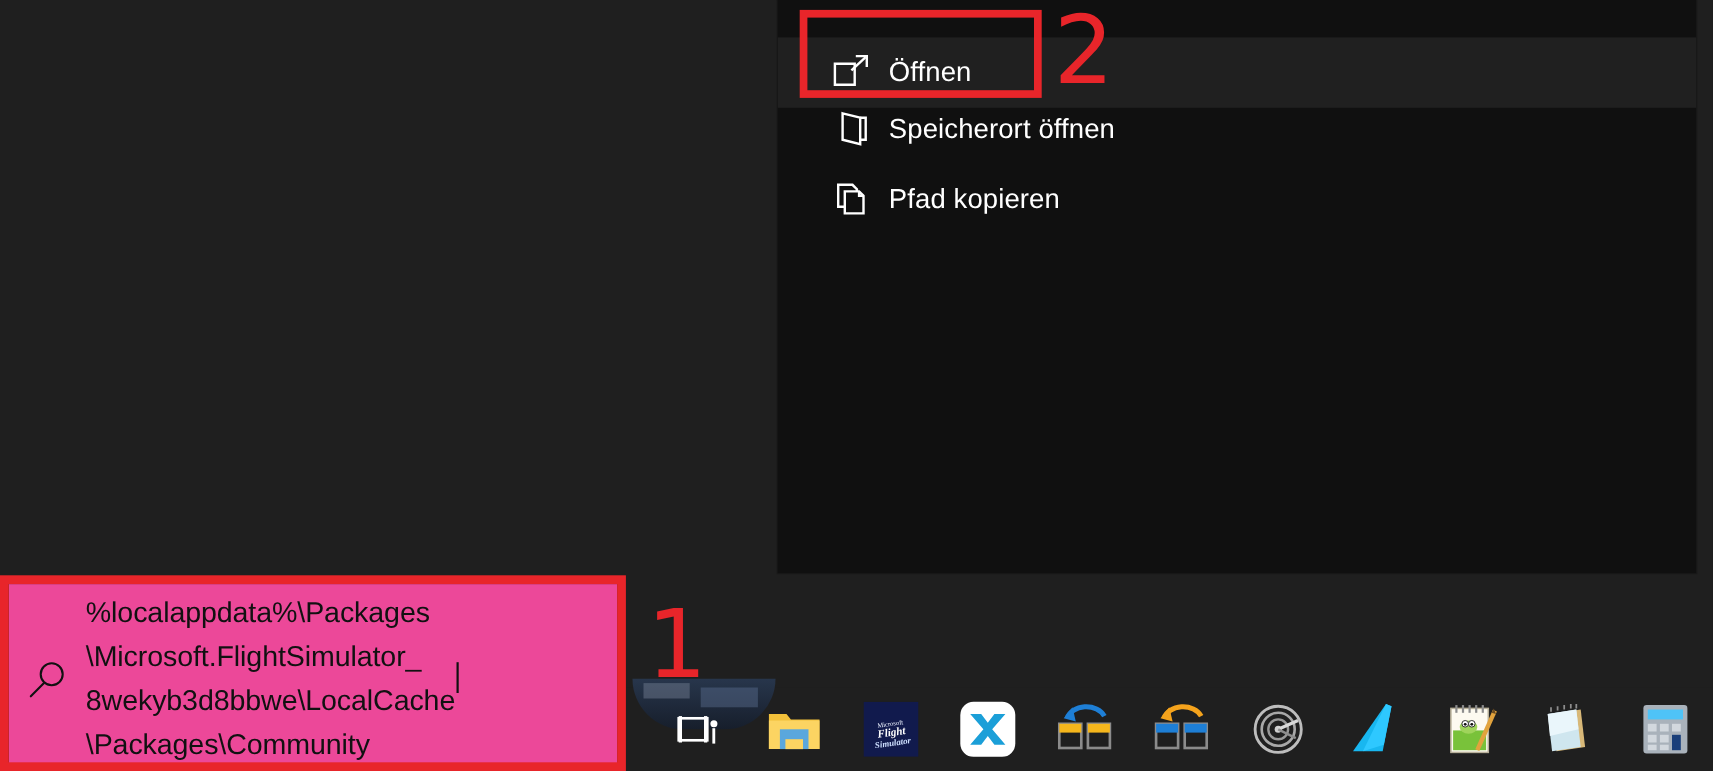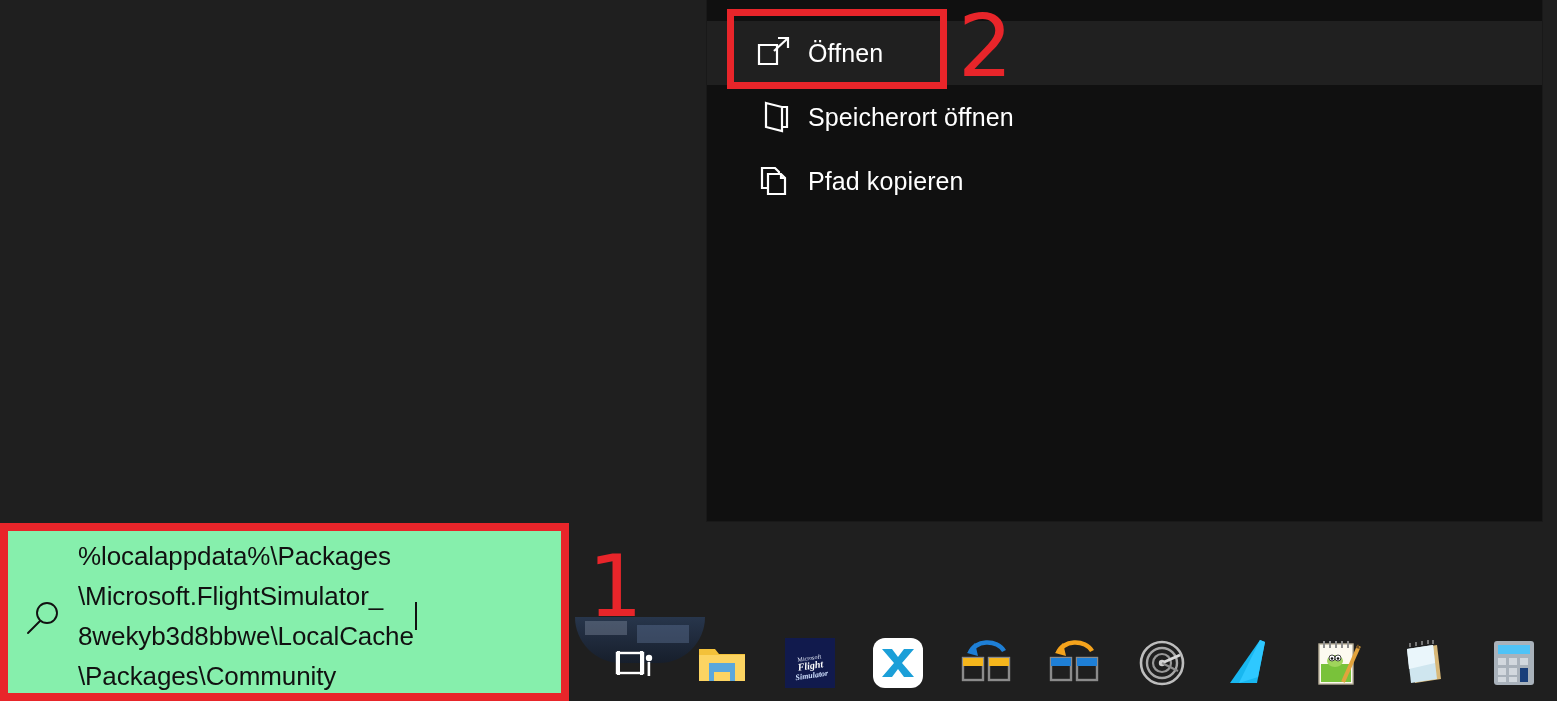--- a/index.html
+++ b/index.html
@@ -158,21 +158,21 @@
   }
   .task-icon svg { display: block; }
 
   
   #search-box {
     position: absolute;
     left: 8px;
     top: 531px;
     width: 553px;
     height: 170px;
-    background: #86efac;
+    background: #ec4899;
     display: flex;
     align-items: center;
     box-sizing: border-box;
   }
   #search-icon-wrap {
     width: 70px;
     flex: 0 0 70px;
     display: flex;
     align-items: center;
     justify-content: center;
@@ -196,21 +196,21 @@
     margin-left: 1px;
   }
 </style>
 </head>
 <body>
 
 <div id="desktop"></div>
 
 <div id="context-panel">
 
-  <div class="menu-row highlighted" style="top:21px;">
+  <div class="menu-row highlighted" style="top:34px;">
     <span class="menu-icon">
       <svg width="40" height="40" viewBox="0 0 40 40" fill="none">
         <path d="M5 12 H23 V31 H5 Z" stroke="#ffffff" stroke-width="2.2" fill="none"></path>
         <path d="M20 18 L33 6" stroke="#ffffff" stroke-width="2.2"></path>
         <path d="M24 5 H34 V15" stroke="#ffffff" stroke-width="2.2" fill="none" stroke-linecap="butt" stroke-linejoin="miter"></path>
       </svg>
     </span>
     <span class="menu-label">Öffnen</span>
   </div>
 

